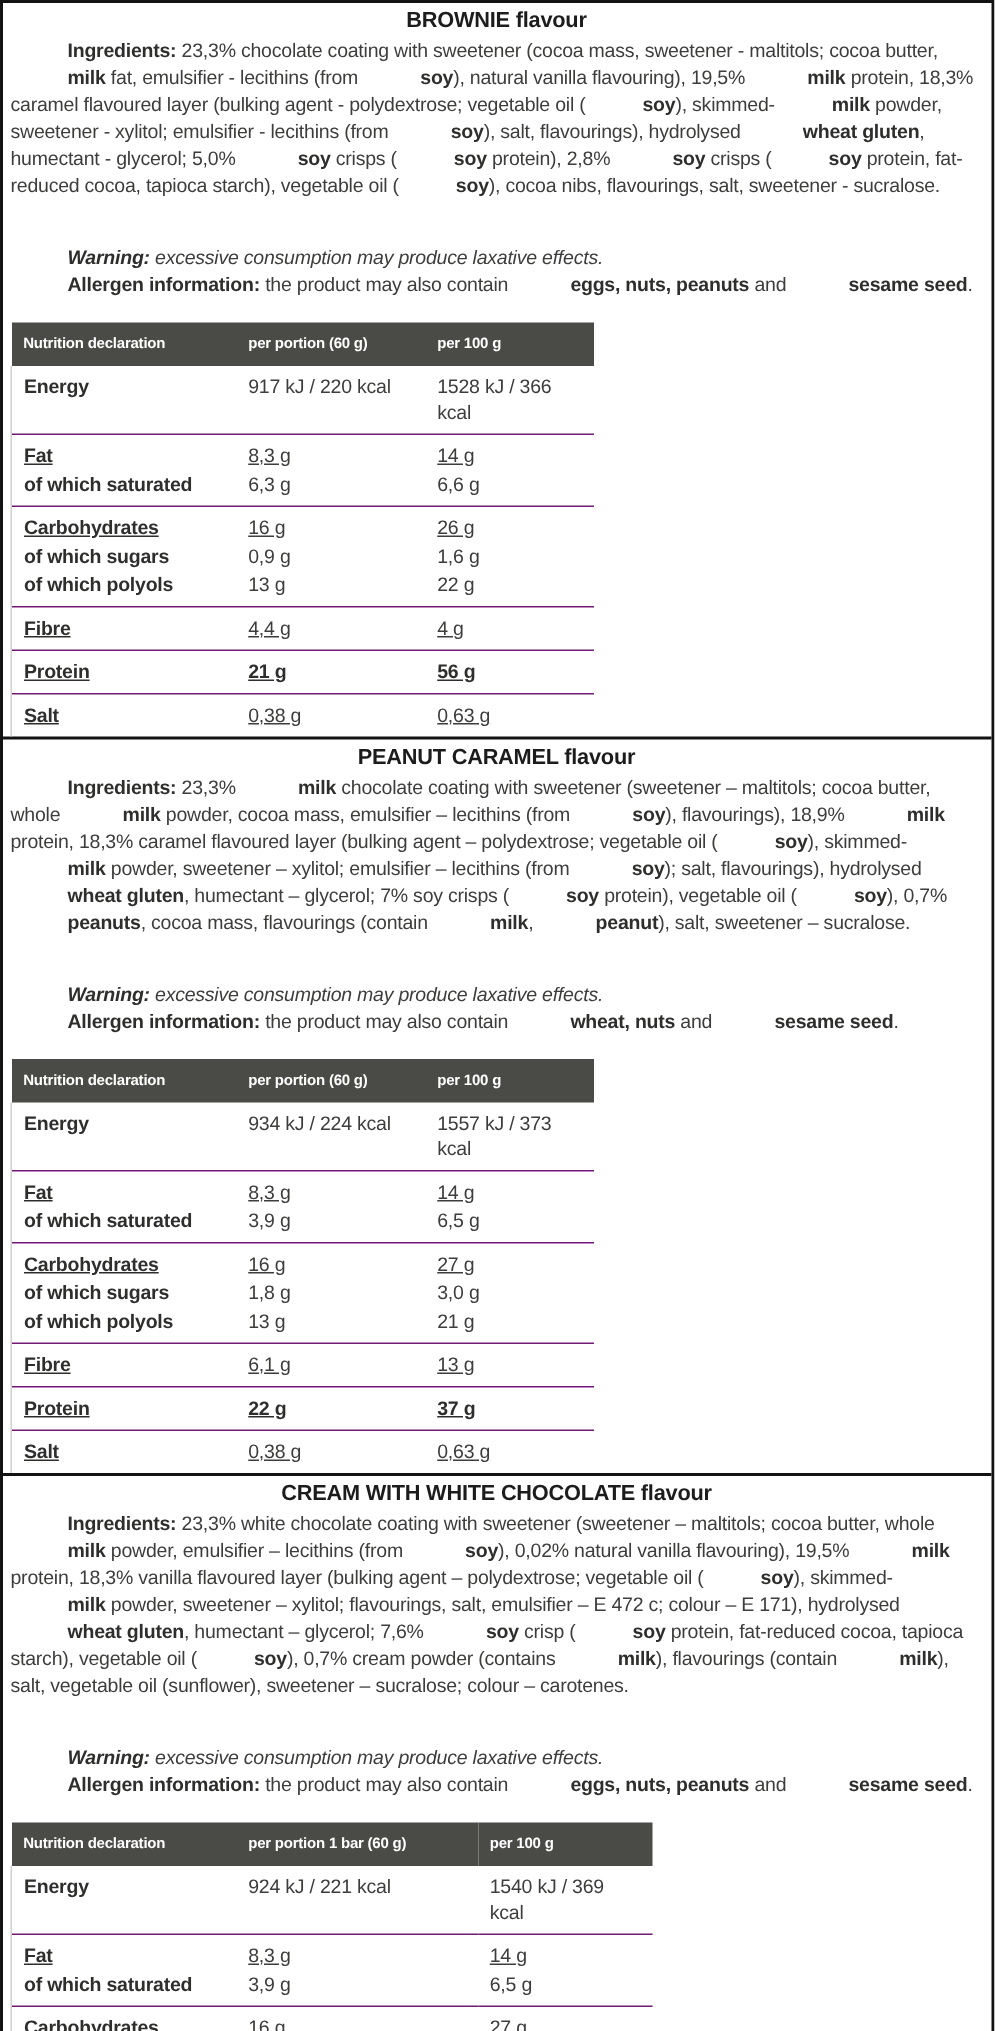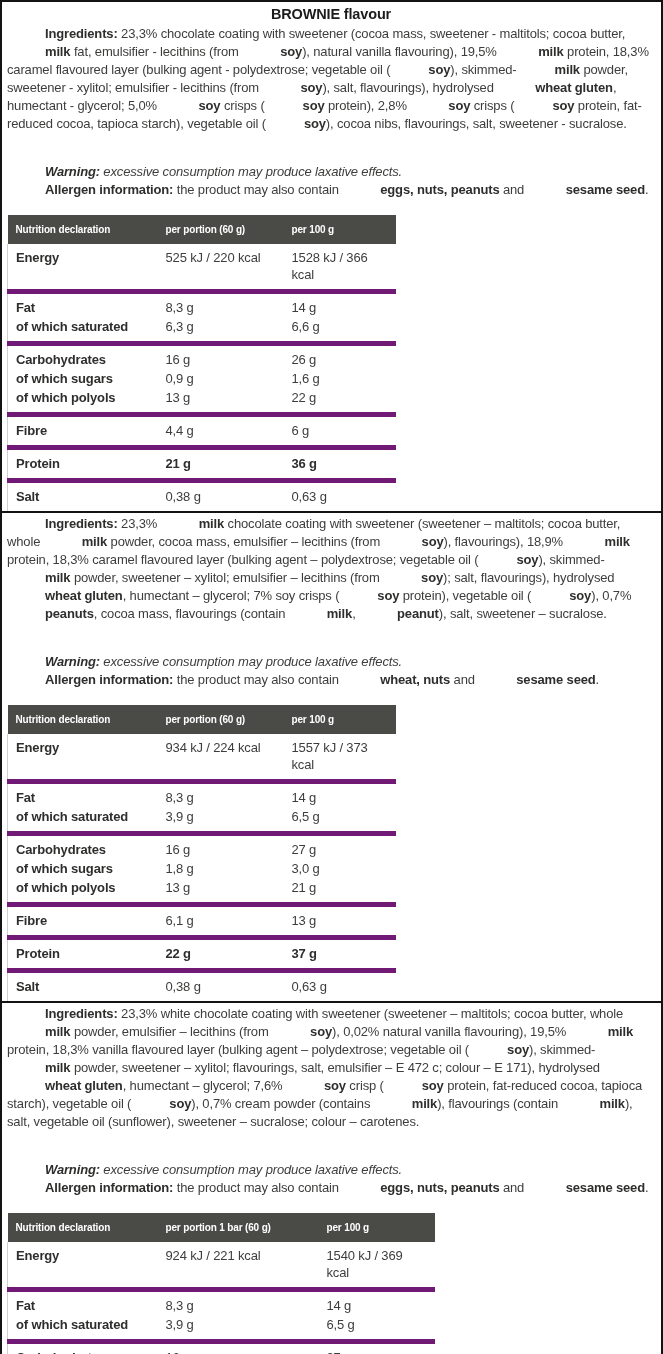--- a/index.html
+++ b/index.html
@@ -38,21 +38,21 @@
   .nutri th {
     background: var(--header-bg, #4a4a47);
     color: var(--header-text, #ffffff);
     font-weight: bold; text-align: left;
     padding: 6px 8px; font-size: 10px;
   }
   .nutri td { padding: 1px 8px; vertical-align: top; }
   .nutri td.lab { font-weight: bold; color: #2e2e2d; }
   .nutri tbody td:first-child { border-left: 1px solid #cfcfcd; }
   .nutri tr.g-start td { padding-top: 5px; }
-  .nutri tr.g-start.sep td { border-top: 5px solid #701a75; }
+  .nutri tr.g-start.sep td { border-top: 1px solid #701a75; text-decoration: underline; }
   .nutri tr.g-end td { padding-bottom: 6px; }
   .nutri td.boldval { font-weight: bold; color: #2e2e2d; }
 </style>
 </head>
 <body>
 
 <div class="page">
 
   <section class="section">
     <h2 class="title">BROWNIE flavour</h2>
@@ -68,21 +68,21 @@
         <thead>
           <tr>
             <th>Nutrition declaration</th>
             <th>per portion (60 g)</th>
             <th>per 100 g</th>
           </tr>
         </thead>
         <tbody>
           <tr class="g-start g-end">
             <td class="lab">Energy</td>
-            <td class="val">525 kJ / 220 kcal</td>
+            <td class="val">917 kJ / 220 kcal</td>
             <td class="val">1528 kJ / 366 kcal</td>
           </tr>
           <tr class="g-start sep">
             <td class="lab">Fat</td>
             <td class="val">8,3 g</td>
             <td class="val">14 g</td>
           </tr>
           <tr class="g-end">
             <td class="lab">of which saturated</td>
             <td class="val">6,3 g</td>
@@ -99,37 +99,38 @@
             <td class="val">1,6 g</td>
           </tr>
           <tr class="g-end">
             <td class="lab">of which polyols</td>
             <td class="val">13 g</td>
             <td class="val">22 g</td>
           </tr>
           <tr class="g-start sep g-end">
             <td class="lab">Fibre</td>
             <td class="val">4,4 g</td>
-            <td class="val">6 g</td>
+            <td class="val">4 g</td>
           </tr>
           <tr class="g-start sep g-end">
             <td class="lab">Protein</td>
             <td class="val boldval">21 g</td>
-            <td class="val boldval">36 g</td>
+            <td class="val boldval">56 g</td>
           </tr>
           <tr class="g-start sep g-end">
             <td class="lab">Salt</td>
             <td class="val">0,38 g</td>
             <td class="val">0,63 g</td>
           </tr>
         </tbody>
       </table>
   </section>
 
   <section class="section">
+    <h2 class="title">PEANUT CARAMEL flavour</h2>
     <p class="para"><b>Ingredients:</b><span> 23,3% </span><b>milk</b><span> chocolate coating with sweetener (sweetener – maltitols; cocoa butter, whole </span><b>milk</b><span> powder, cocoa mass, emulsifier – lecithins (from </span><b>soy</b><span>), flavourings), 18,9% </span><b>milk</b><span> protein, 18,3% caramel flavoured layer (bulking agent – polydextrose; vegetable oil (</span><b>soy</b><span>), skimmed-</span><b>milk</b><span> powder, sweetener – xylitol; emulsifier – lecithins (from </span><b>soy</b><span>); salt, flavourings), hydrolysed </span><b>wheat gluten</b><span>, humectant – glycerol; 7% soy crisps (</span><b>soy</b><span> protein), vegetable oil (</span><b>soy</b><span>), 0,7% </span><b>peanuts</b><span>, cocoa mass, flavourings (contain </span><b>milk</b><span>, </span><b>peanut</b><span>), salt, sweetener – sucralose.</span></p>
     <p class="para warning"><b>Warning:</b><span> excessive consumption may produce laxative effects.</span></p>
     <p class="para allergen"><b>Allergen information:</b><span> the product may also contain </span><b>wheat, nuts</b><span> and </span><b>sesame seed</b><span>.</span></p>
     <table class="nutri">
         <colgroup>
           <col class="c1">
           <col class="c2">
           <col class="c3">
         </colgroup>
         <thead>
@@ -183,20 +184,21 @@
           <tr class="g-start sep g-end">
             <td class="lab">Salt</td>
             <td class="val">0,38 g</td>
             <td class="val">0,63 g</td>
           </tr>
         </tbody>
       </table>
   </section>
 
   <section class="section">
+    <h2 class="title">CREAM WITH WHITE CHOCOLATE flavour</h2>
     <p class="para"><b>Ingredients:</b><span> 23,3% white chocolate coating with sweetener (sweetener – maltitols; cocoa butter, whole </span><b>milk</b><span> powder, emulsifier – lecithins (from </span><b>soy</b><span>), 0,02% natural vanilla flavouring), 19,5% </span><b>milk</b><span> protein, 18,3% vanilla flavoured layer (bulking agent – polydextrose; vegetable oil (</span><b>soy</b><span>), skimmed-</span><b>milk</b><span> powder, sweetener – xylitol; flavourings, salt, emulsifier – E 472 c; colour – E 171), hydrolysed </span><b>wheat gluten</b><span>, humectant – glycerol; 7,6% </span><b>soy</b><span> crisp (</span><b>soy</b><span> protein, fat-reduced cocoa, tapioca starch), vegetable oil (</span><b>soy</b><span>), 0,7% cream powder (contains </span><b>milk</b><span>), flavourings (contain </span><b>milk</b><span>), salt, vegetable oil (sunflower), sweetener – sucralose; colour – carotenes.</span></p>
     <p class="para warning"><b>Warning:</b><span> excessive consumption may produce laxative effects.</span></p>
     <p class="para allergen"><b>Allergen information:</b><span> the product may also contain </span><b>eggs, nuts, peanuts</b><span> and </span><b>sesame seed</b><span>.</span></p>
     <table class="nutri wide">
         <colgroup>
           <col class="c1">
           <col class="c2">
           <col class="c3">
         </colgroup>
         <thead>

